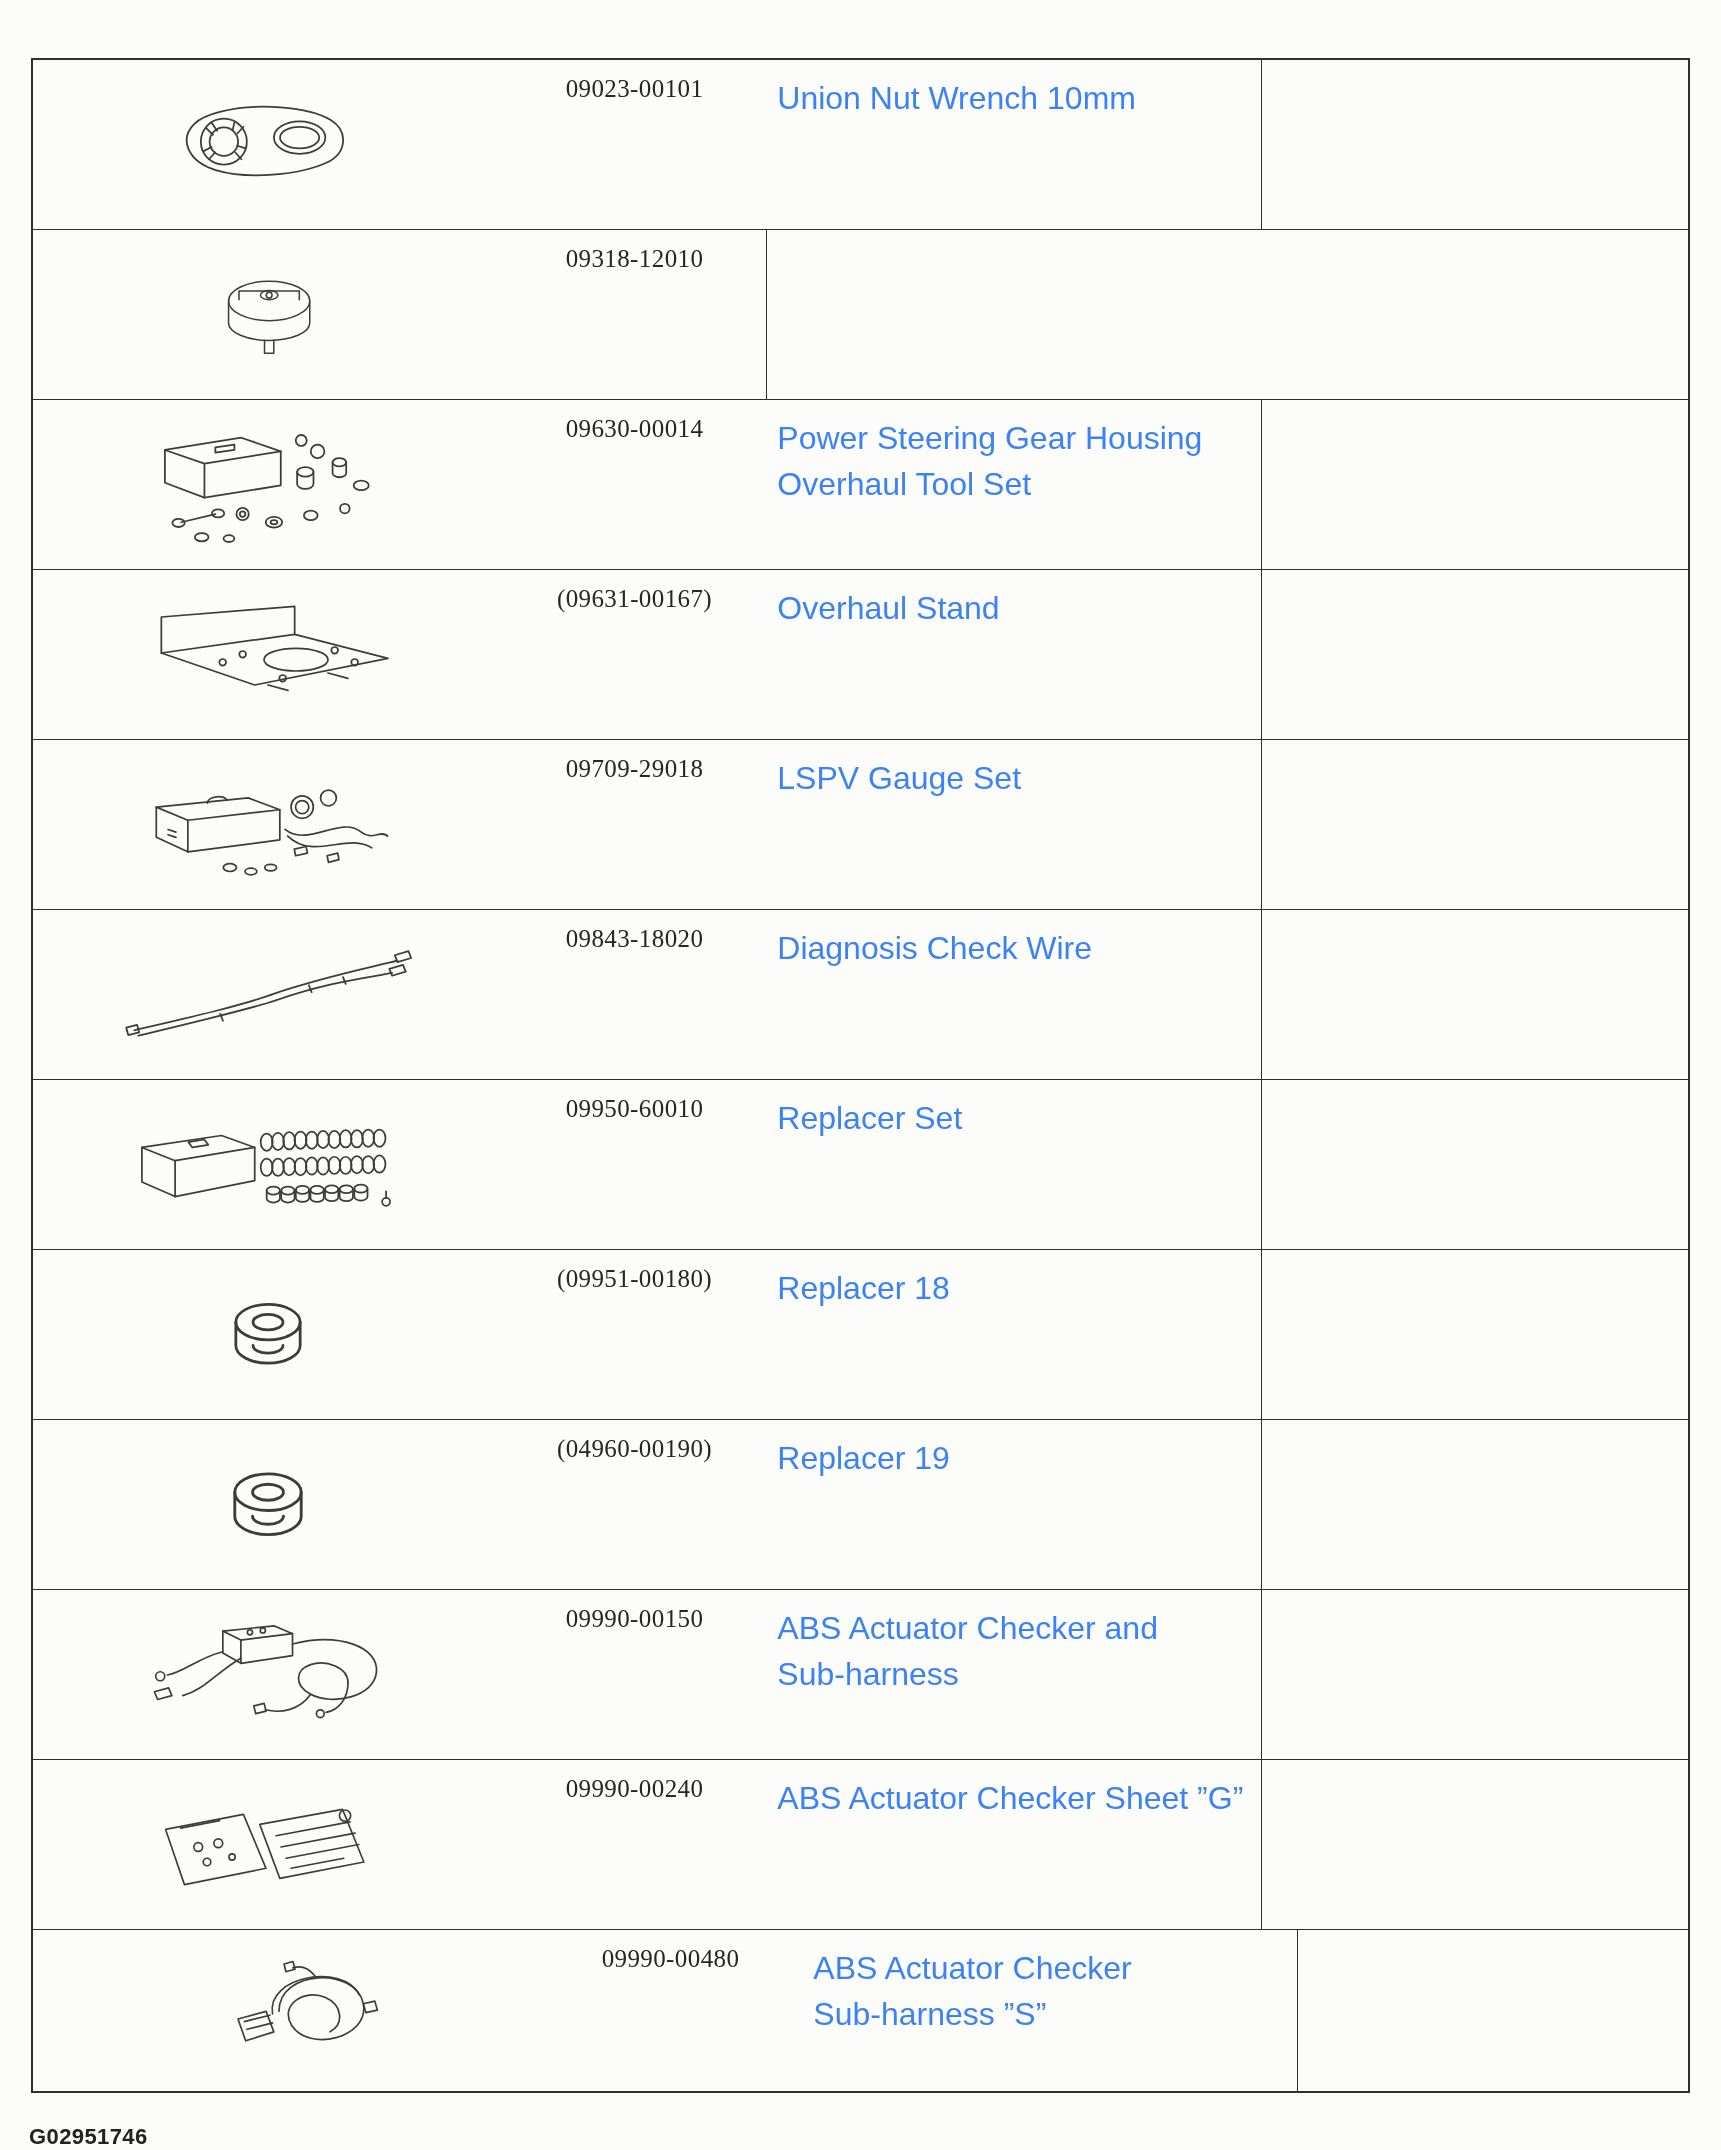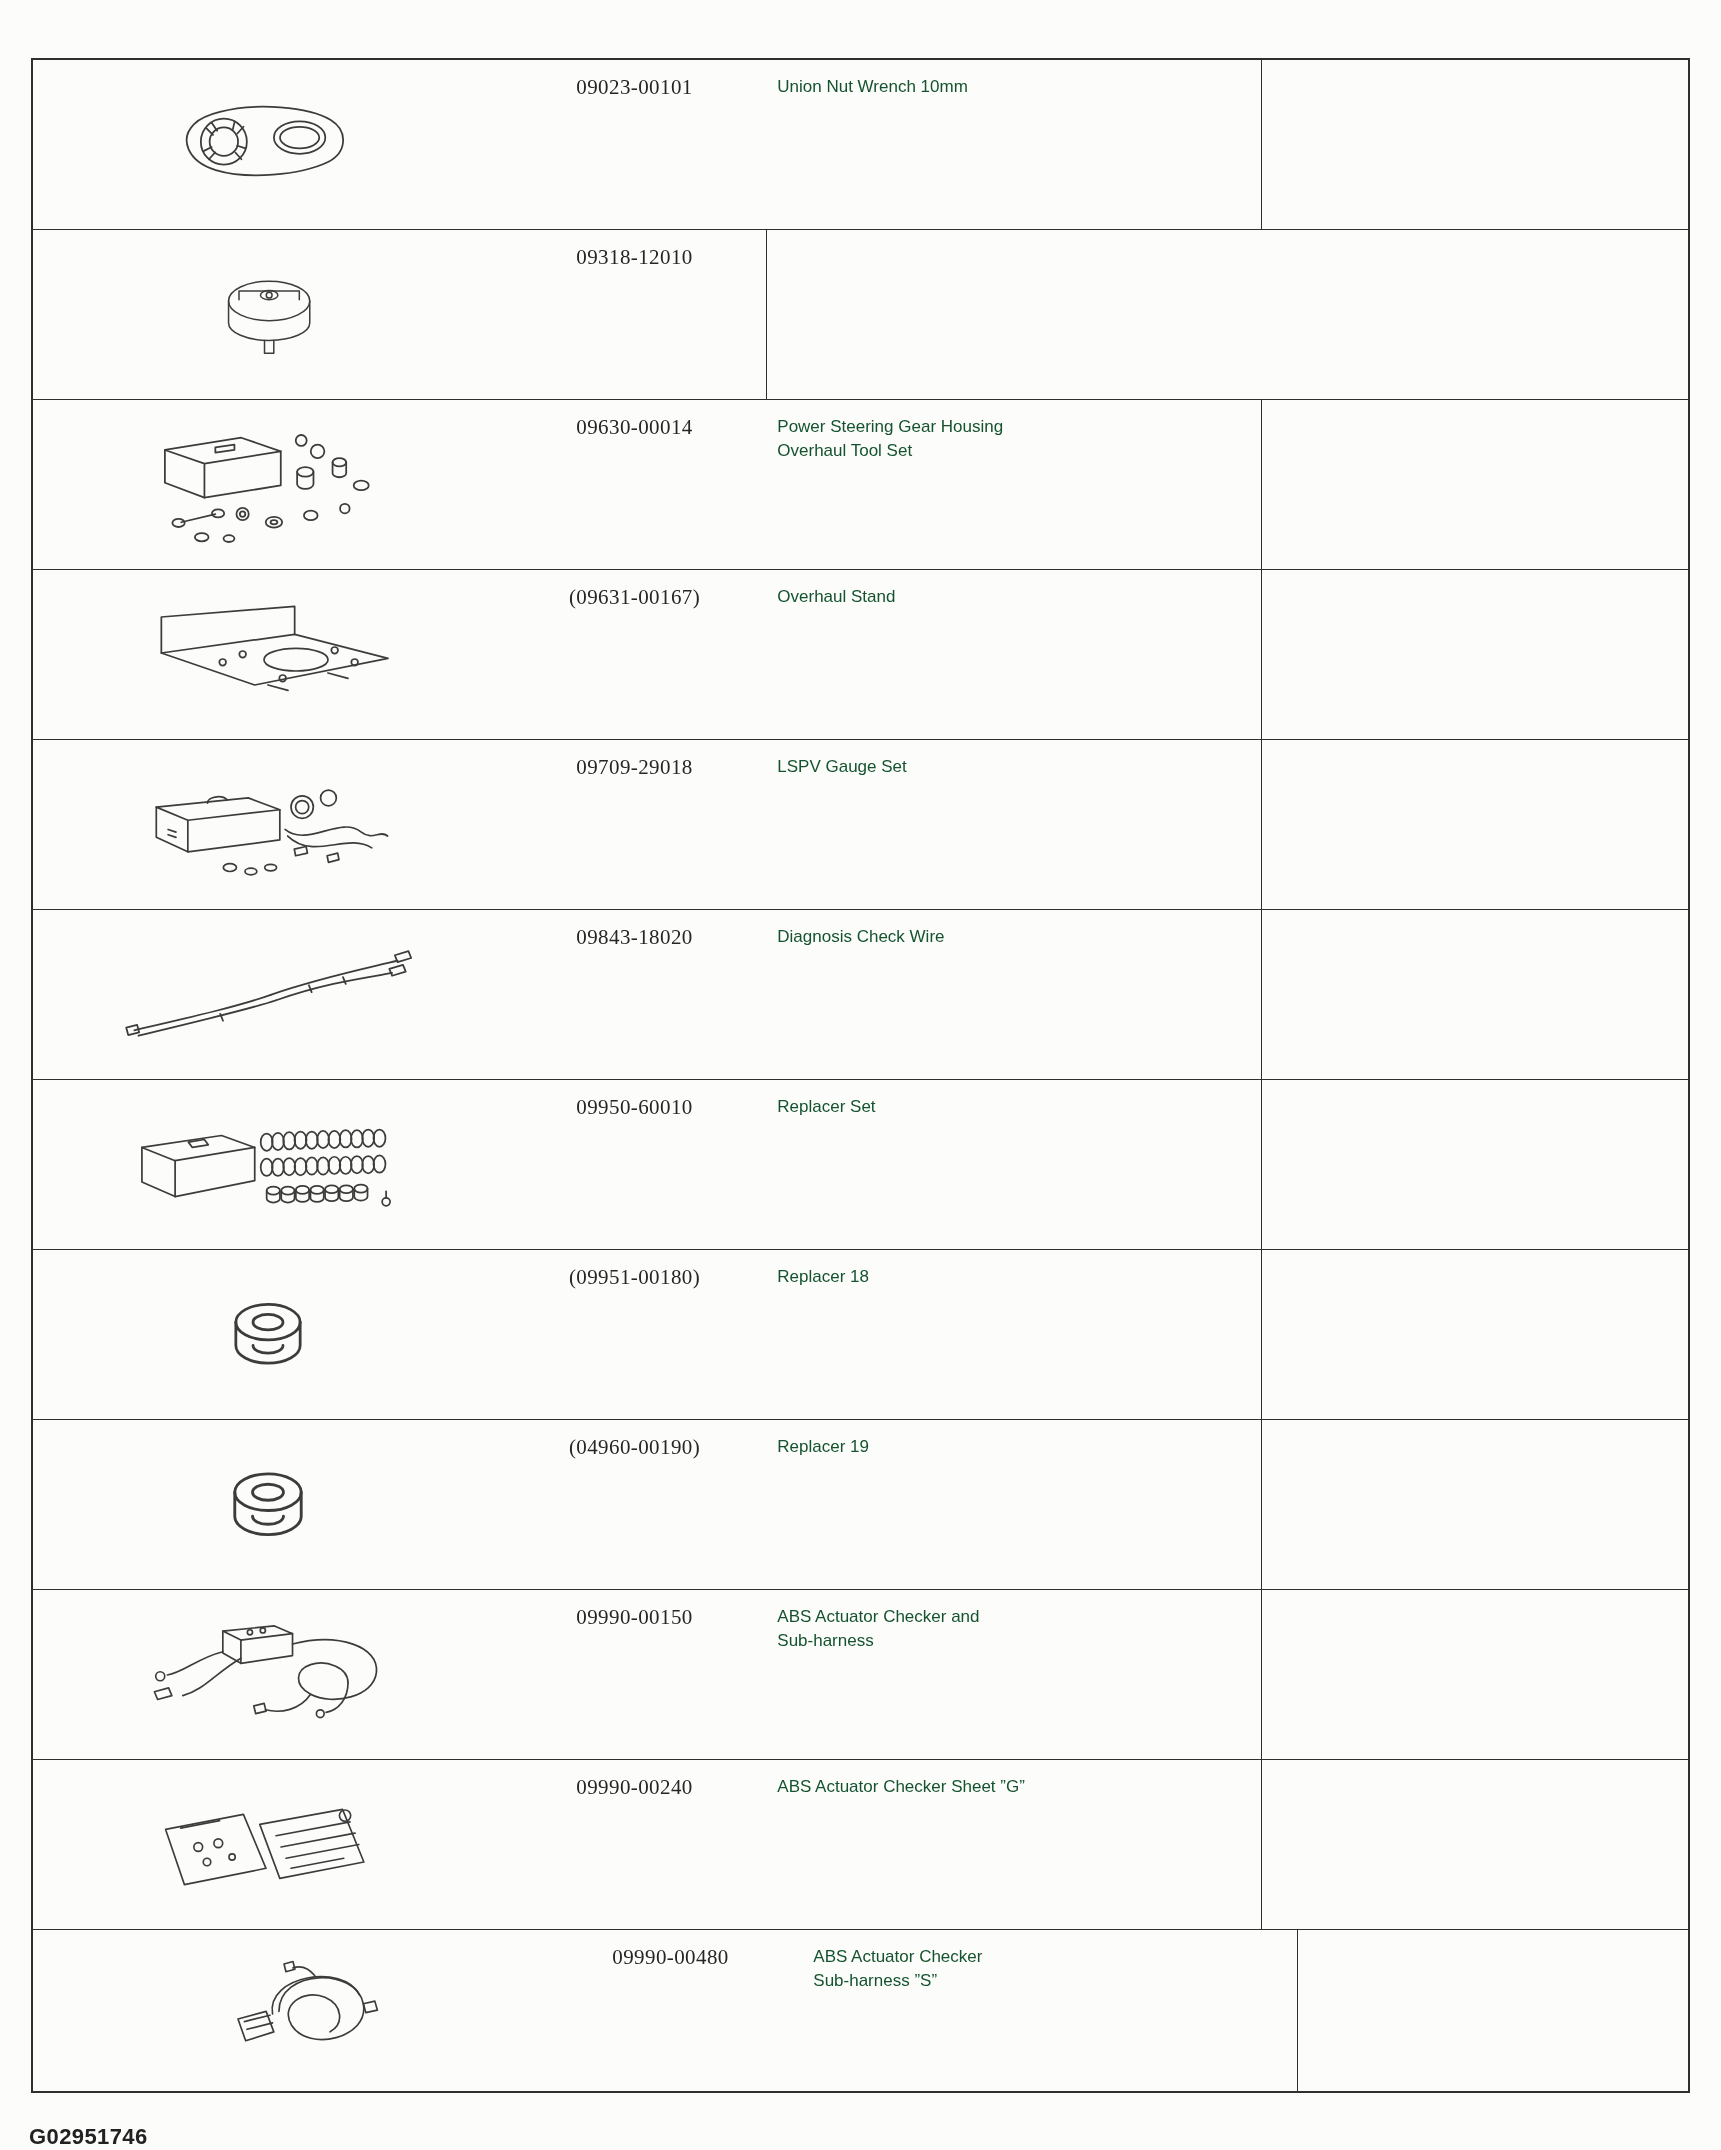--- a/index.html
+++ b/index.html
@@ -25,30 +25,30 @@
   }
   .row:last-child{border-bottom:none;height:161px;padding-left:36px;}
   .cell{box-sizing:border-box;overflow:hidden;}
   .cell-illus{
     display:flex;align-items:center;justify-content:center;
   }
   .cell-part{
     padding-top:14.6px;
     text-align:center;
     font-family:"Liberation Serif", serif;
-    font-size:21px;
+    font-size:25px;
     letter-spacing:0.4px;
     color:#262626;
   }
   .cell-name{
     padding:14.6px 8px 0 11.3px;
-    font-size:17px;
+    font-size:32px;
     line-height:1.45;
     white-space:pre-line;
-    color:#14532d;
+    color:#3b82f6;
   }
   .cell-empty{
     border-left:1.6px solid #2f2f2f;
   }
   .illus g{
     stroke:#3c3c3c;fill:none;stroke-width:2.6;
     stroke-linecap:round;stroke-linejoin:round;
   }
   .illus.ring g{stroke-width:5;}
   .figure-code{

